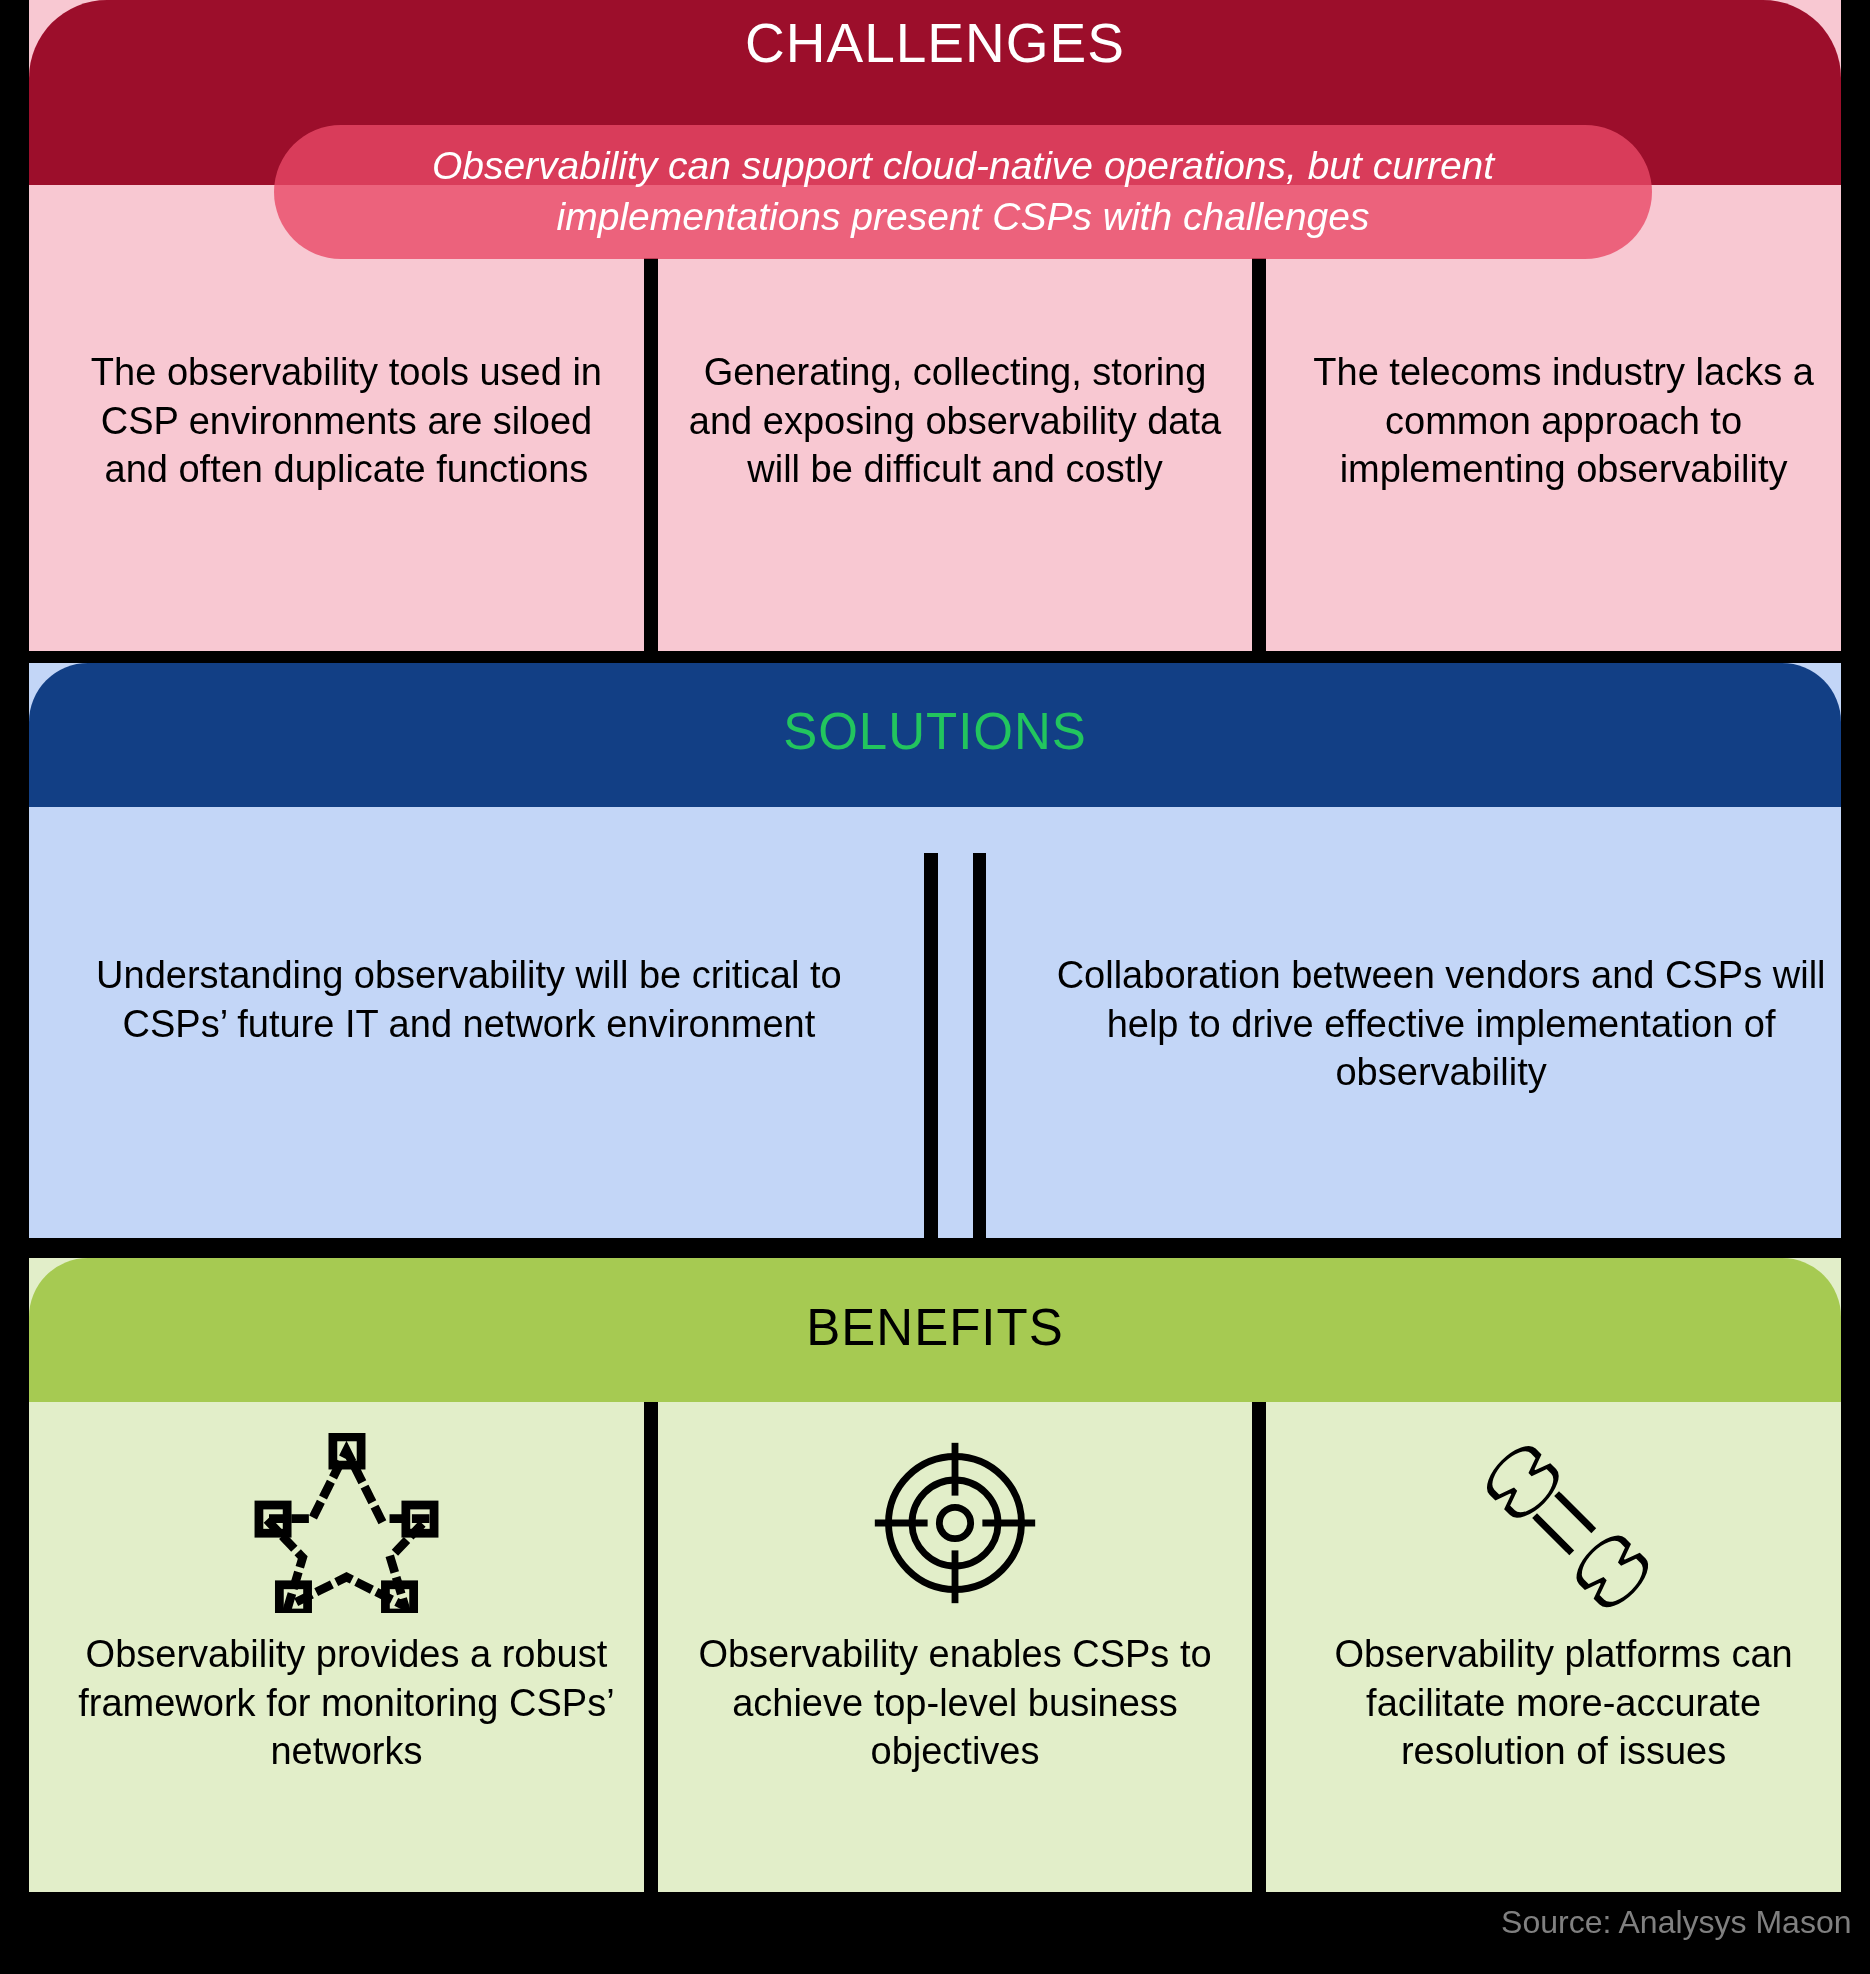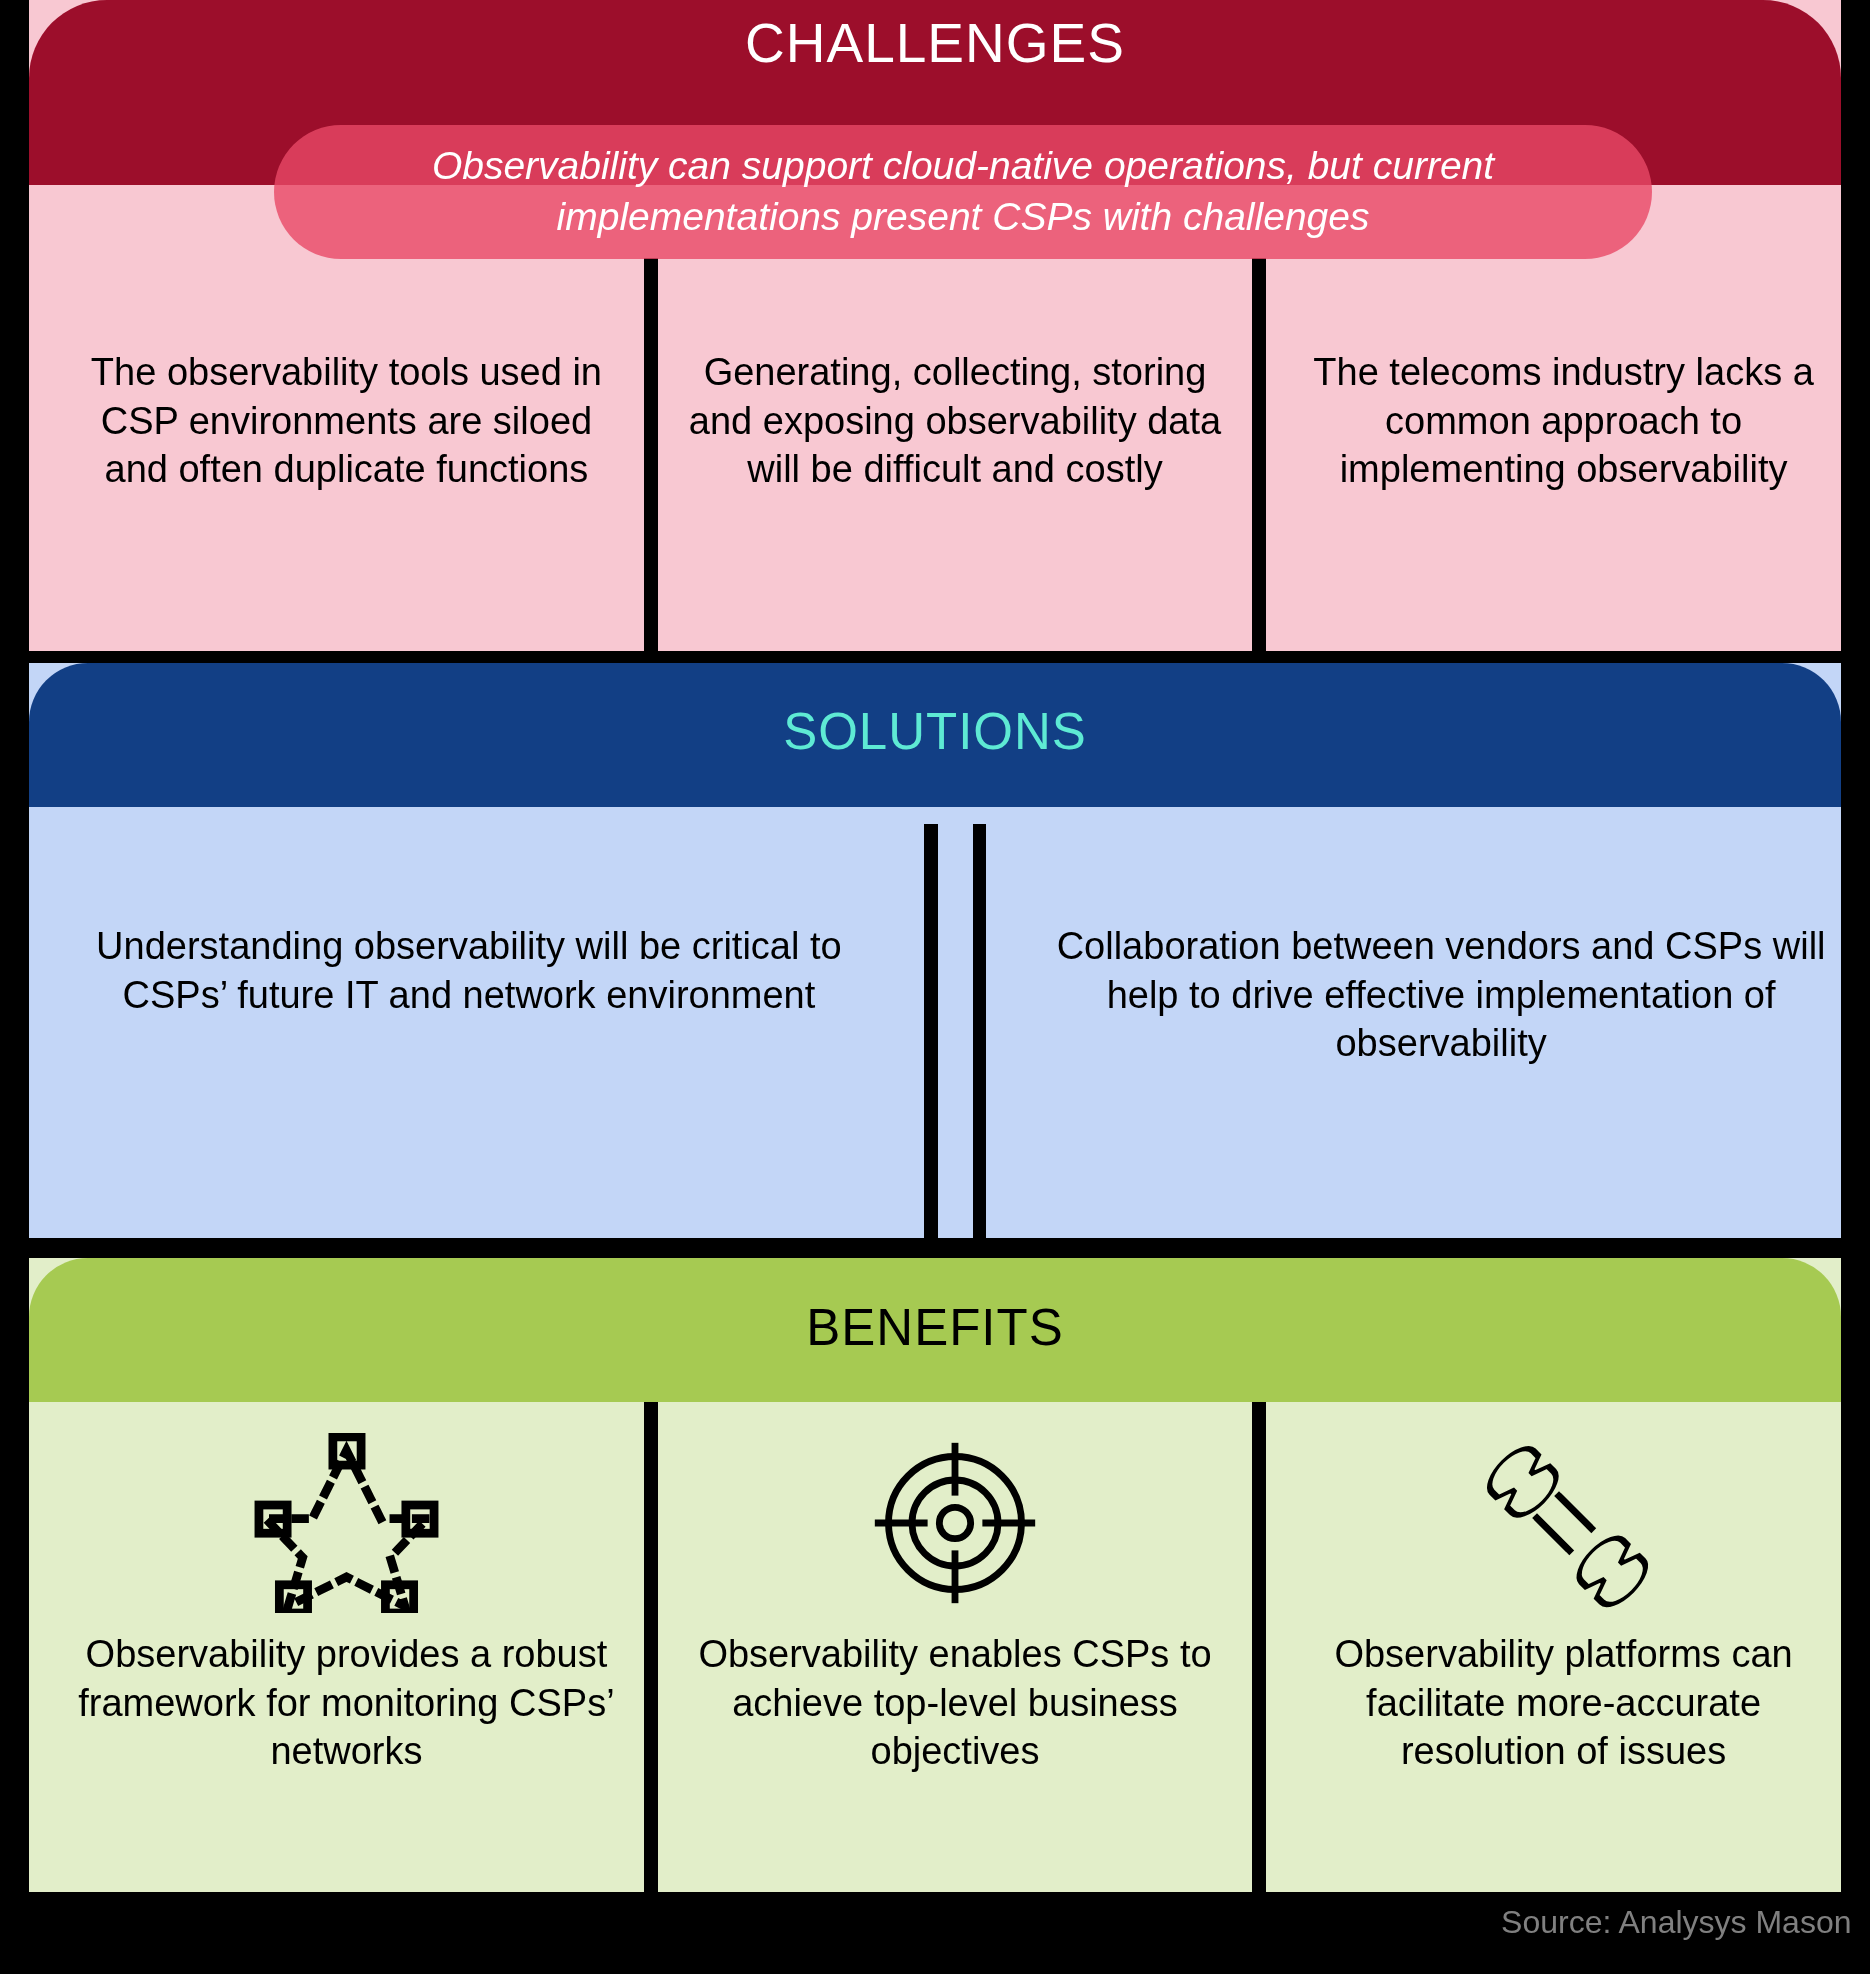--- a/index.html
+++ b/index.html
@@ -88,21 +88,21 @@
     top: 663px;
     width: 1812px;
     height: 144px;
     background: #123f85;
     border-radius: 59px 59px 0 0;
     display: flex;
     align-items: center;
     justify-content: center;
   }
   .solutions-header .band-title {
-    color: #5eead4;
+    color: #22c55e;
     font-size: 51px;
     font-weight: 400;
     letter-spacing: 1px;
     line-height: 1;
     margin-top: -7.8px;
   }
 
   
   .benefits-body {
     position: absolute;
@@ -166,21 +166,21 @@
     top: 258px;
     height: 393px;
   }
   #challenge-cols .col {
     justify-content: flex-start;
     padding-top: 90px;
   }
 
   
   #solution-cols {
-    top: 824px;
+    top: 853px;
     height: 431px;
     gap: 35px;
   }
   #solution-cols .col {
     justify-content: flex-start;
     padding-top: 98px;
   }
 
   
   #benefit-cols {

